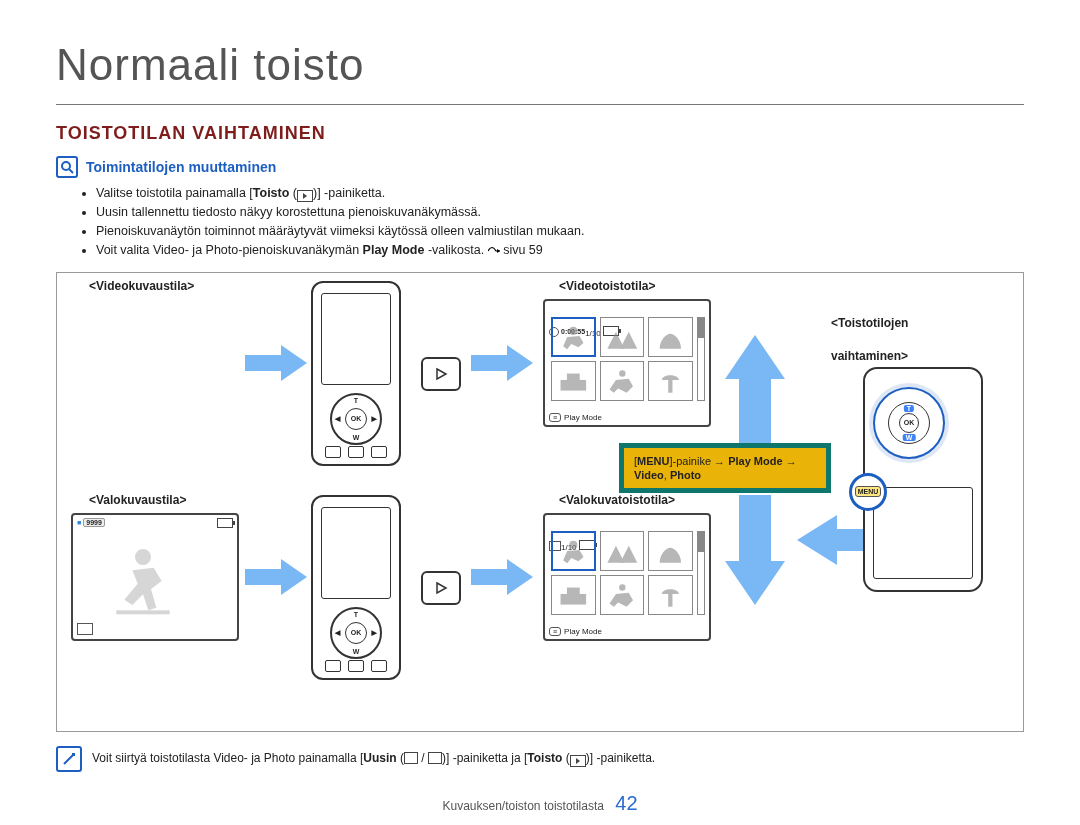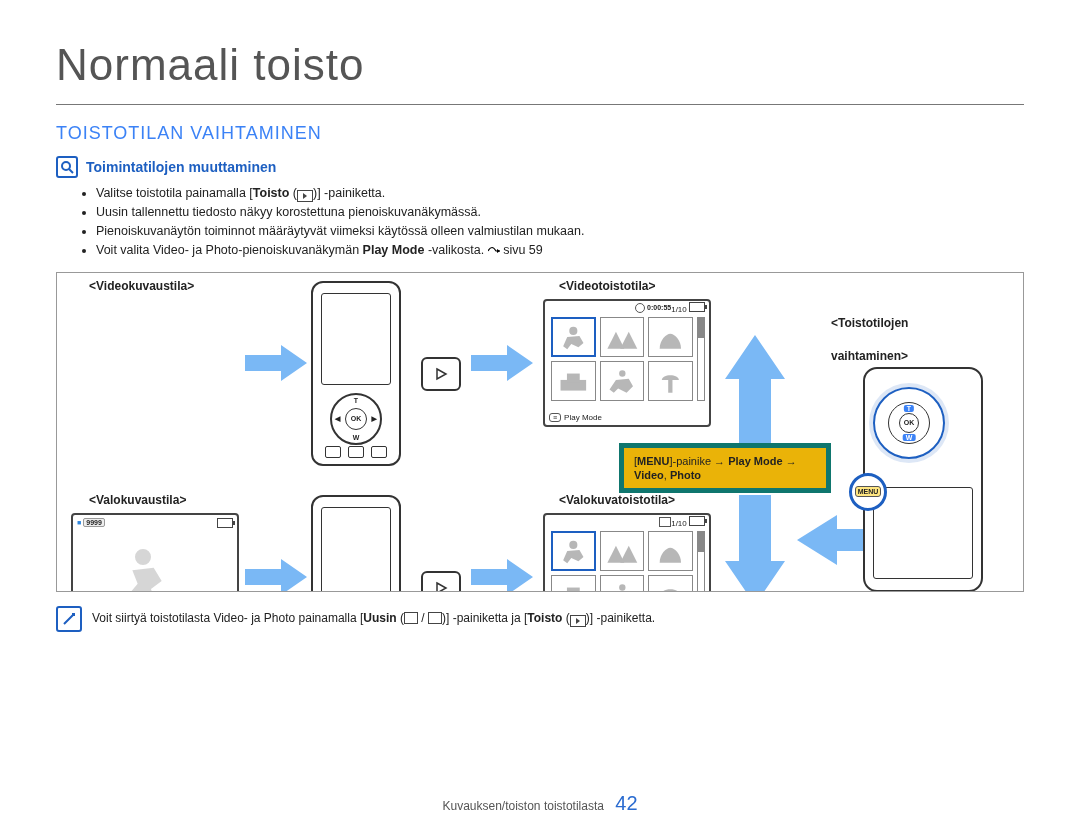--- a/index.html
+++ b/index.html
@@ -25,22 +25,22 @@
     margin: 0 0 14px 0;
     letter-spacing: 1px;
   }
   .hr {
     height: 1px;
     background: #777;
     margin-bottom: 18px;
   }
   h2.section-title {
     font-size: 18px;
-    font-weight: 400;
-    color: #3b82f6;
+    font-weight: 700;
+    color: #7f1d1d;
     letter-spacing: 1px;
     margin: 0 0 12px 0;
   }
   .sub-row {
     display: flex;
     align-items: center;
     gap: 8px;
     margin-bottom: 6px;
   }
   .sub-icon {
@@ -67,21 +67,21 @@
   }
   ul.bullets li { margin: 1px 0; }
   .bold { font-weight: 700; }
   .link-icon { display:inline-block; vertical-align:-2px; }
   .page-ref { white-space: nowrap; }
 
   
   .diagram-box {
     border: 1px solid #999;
     box-sizing: border-box;
-    height: 320px;
+    height: 460px;
     position: relative;
     margin-top: 8px;
     overflow: hidden;
   }
 
   .label {
     position: absolute;
     font-size: 12px;
     font-weight: 700;
     color: #222;
@@ -233,23 +233,24 @@
     border:2px solid #444;
     border-radius:4px;
     box-sizing:border-box;
     background:#fff;
   }
   .thumbscreen .topbar {
     height:14px;
     font-size:8px;
     display:flex;
     align-items:center;
-    justify-content:flex-end;
+    justify-content:flex-start;
     padding:1px 4px;
     box-sizing:border-box;
+    margin-top:24px;
   }
   .thumbscreen .grid {
     position:absolute;
     top:16px; left:6px; right:16px;
     display:grid;
     grid-template-columns: repeat(3, 1fr);
     grid-auto-rows: 40px;
     gap:4px;
   }
   .thumb {

